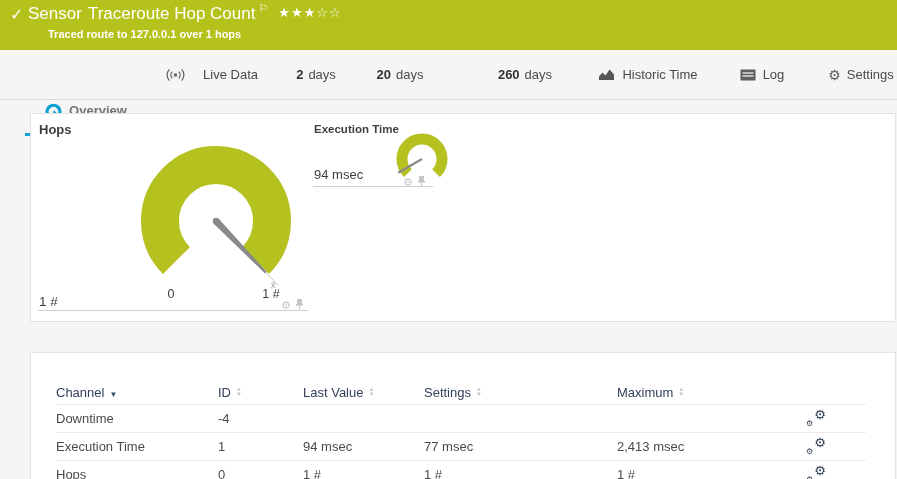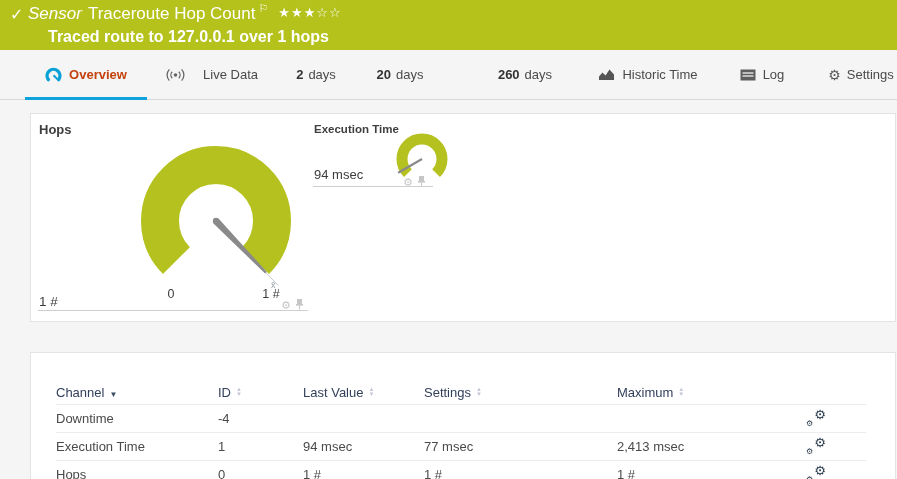--- a/index.html
+++ b/index.html
@@ -6,31 +6,31 @@
   body{
     width:897px;height:479px;position:relative;overflow:hidden;
     background:#f5f5f5;
     font-family:"Liberation Sans","DejaVu Sans",sans-serif;
     -webkit-font-smoothing:antialiased;
   }
   
   #banner{position:absolute;left:0;top:0;width:897px;height:50px;background:#b5c21b;color:#fff;}
   #banner .check{position:absolute;left:10px;top:5px;font-size:16px;font-weight:bold;}
   #banner .title-row{position:absolute;left:28px;top:4px;white-space:nowrap;}
-  #banner .kind{font-style:italic;font-size:17px;margin-right:6px;}
+  #banner .kind{font-size:17px;margin-right:6px;}
   #banner .title{font-size:17px;}
   #banner .flag{font-size:11px;position:relative;top:-7px;margin-left:3px;}
   #banner .stars{font-size:13px;letter-spacing:1px;margin-left:10px;position:relative;top:-2px;}
-  #banner .subtitle{position:absolute;left:48px;top:28px;font-size:16px;font-weight:bold;}
+  #banner .subtitle{position:absolute;left:48px;top:28px;font-size:11px;font-weight:bold;}
   
   #tabstrip{position:absolute;left:0;top:50px;width:897px;height:50px;border-bottom:1px solid #d8d8d8;box-sizing:border-box;}
   .tab{position:absolute;top:0;height:49px;display:flex;align-items:center;justify-content:center;
        font-size:13px;color:#4a4a4a;cursor:pointer;white-space:nowrap;}
   .tab .ticon{margin-right:7px;display:inline-flex;align-items:center;}
-  .tab.active{font-weight:bold;color:#c2410c;}
+  .tab.active{font-weight:bold;color:#737373;margin-top:36px;}
   .tab.active::after{content:"";position:absolute;left:0;right:0;bottom:-1px;height:3px;background:#0da2dc;}
   .tab .num{font-weight:bold;color:#333;margin-right:5px;}
   .tab .gear-glyph{font-size:14px;color:#5a5a5a;margin-right:6px;}
   
   .panel{position:absolute;background:#fff;border:1px solid #e3e3e3;box-sizing:border-box;}
   #gauges-panel{left:30px;top:113px;width:866px;height:209px;}
   #table-panel{left:30px;top:352px;width:866px;height:143px;}
   
   .wtitle{position:absolute;font-weight:bold;color:#3f3f3f;}
   #hops-title{left:8px;top:8px;font-size:13px;}

